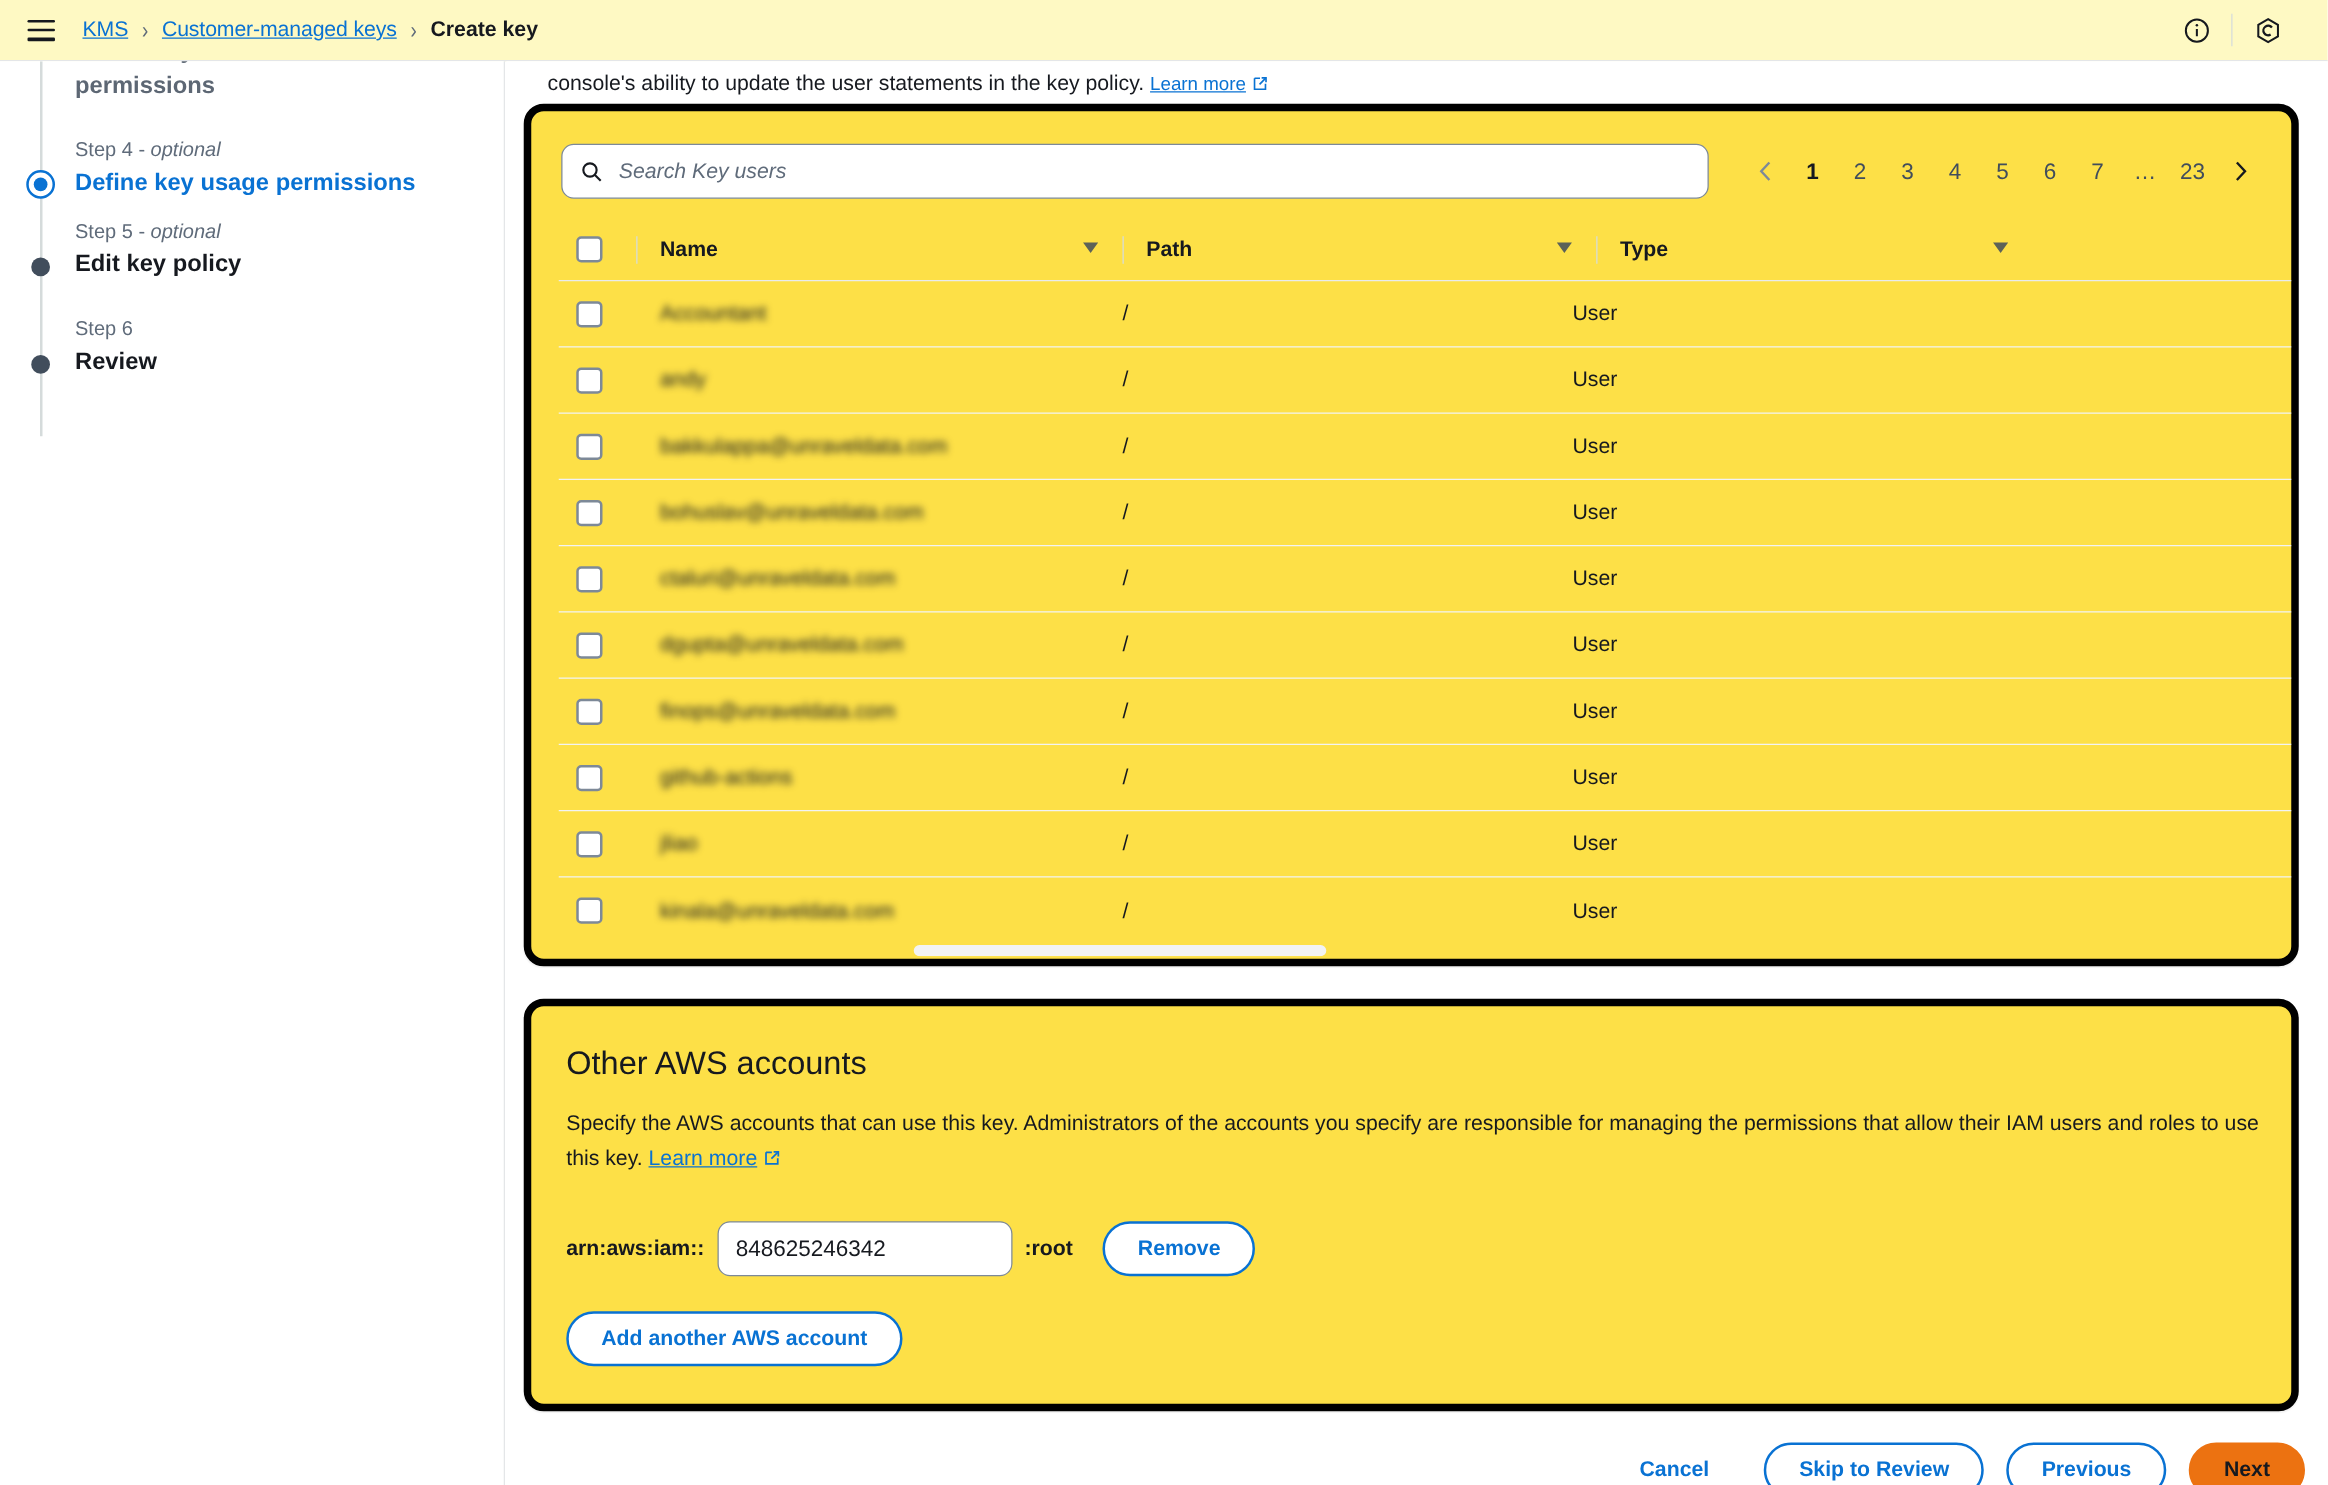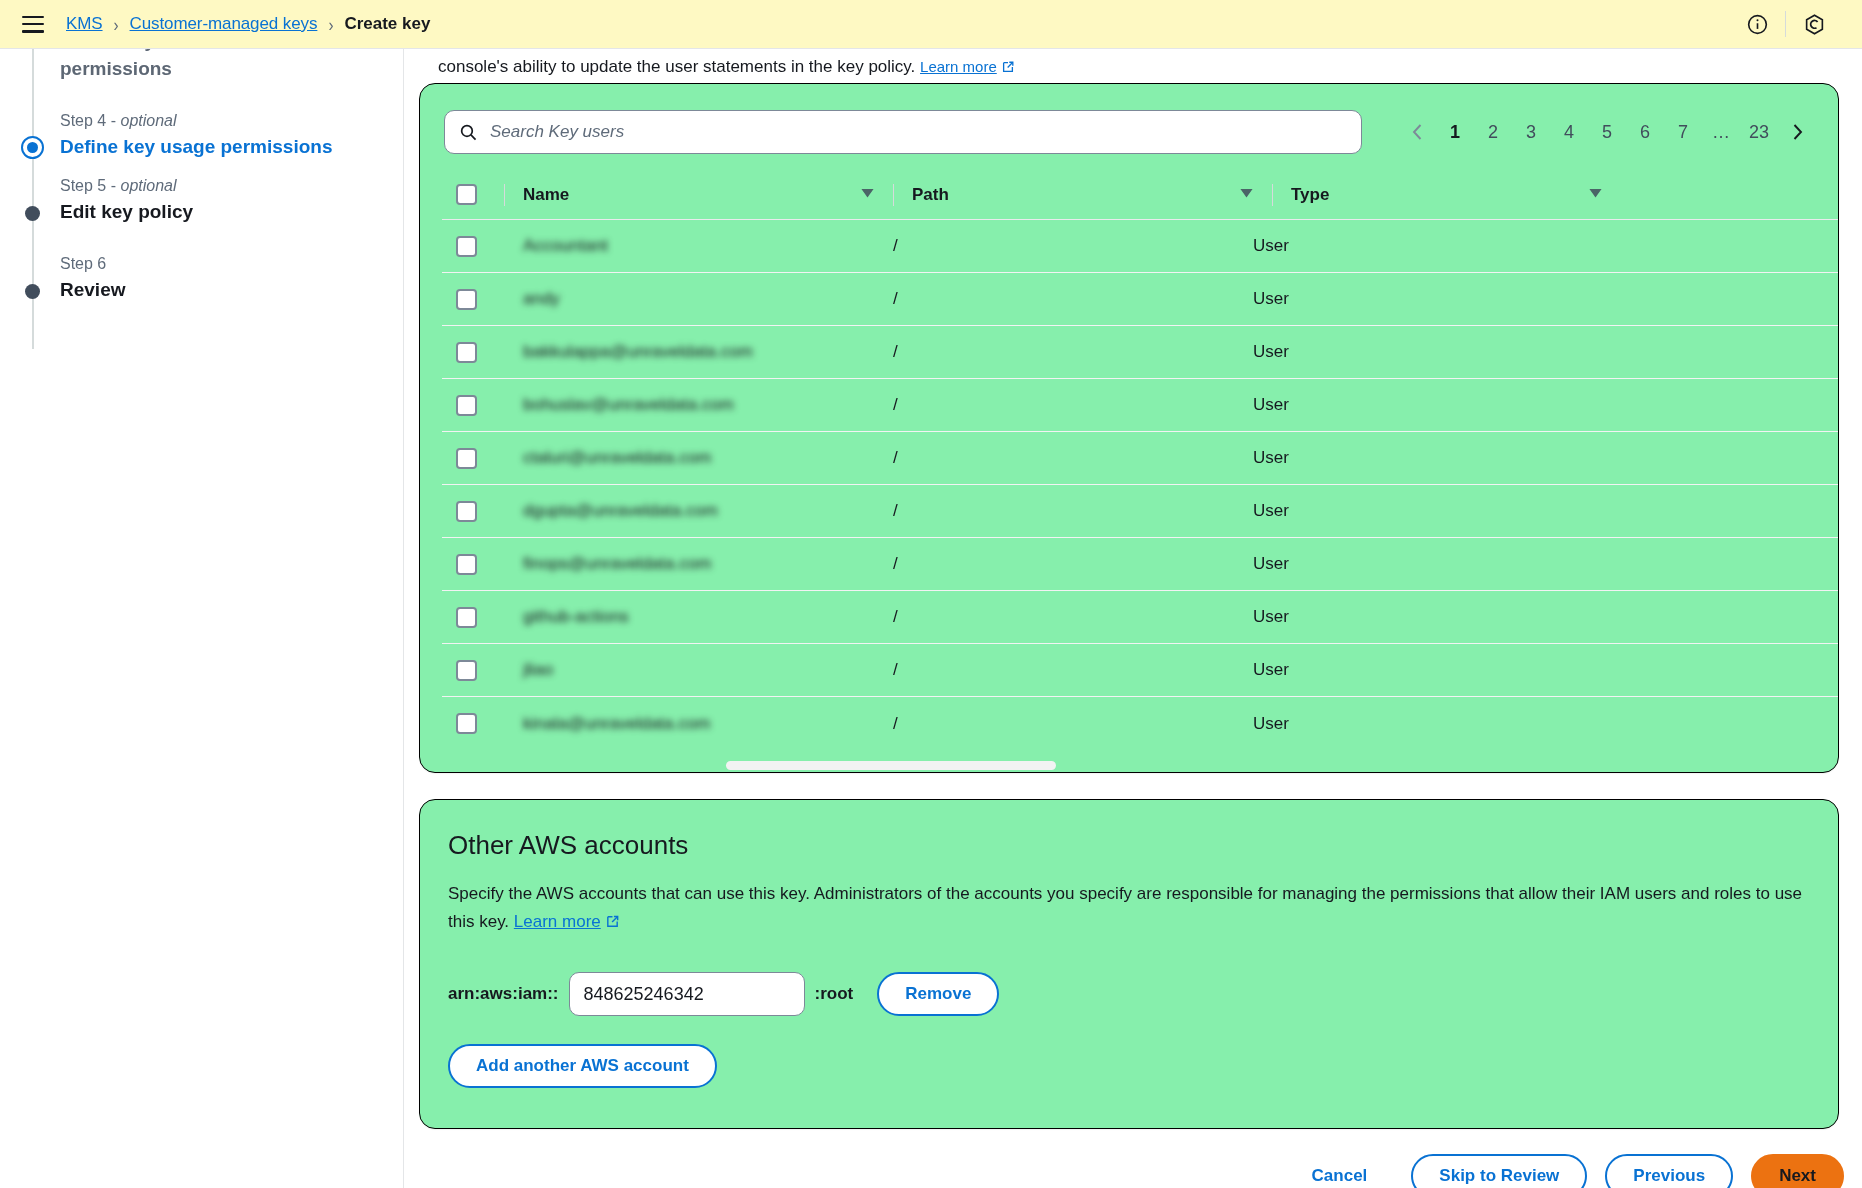--- a/index.html
+++ b/index.html
@@ -106,22 +106,22 @@
     font-size: 15px;
   }
   .ext-ic {
     display: inline-block; vertical-align: -2px; margin-left: 4px;
     width: 14px; height: 14px;
   }
 
   
   .card {
     position: absolute;
-    background: #86efac;
-    border: 1px solid #000000;
+    background: #fde047;
+    border: 6px solid #000000;
     border-radius: 16px;
     box-shadow: 0 1px 1px rgba(0,7,22,0.05);
   }
   #users-card { left: 14px; top: 34px; width: 1420px; height: 690px; }
 
   .searchrow {
     position: absolute; left: 24px; top: 26px; right: 22px; height: 44px;
   }
   .searchbox {
     position: absolute; left: 0; top: 0;

